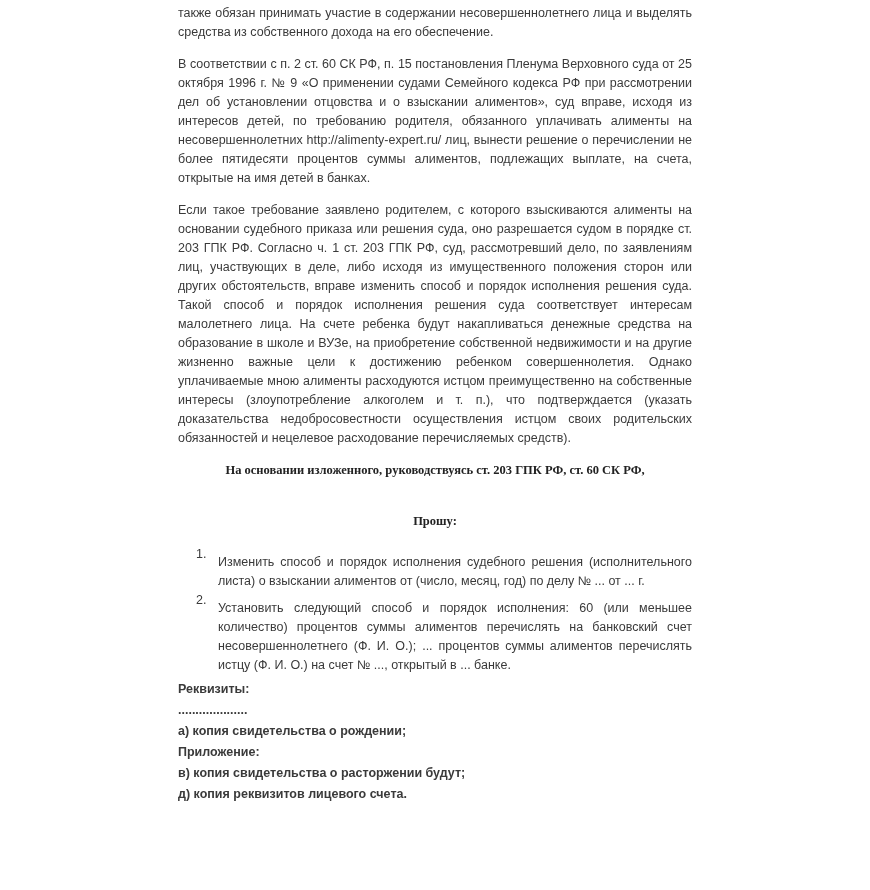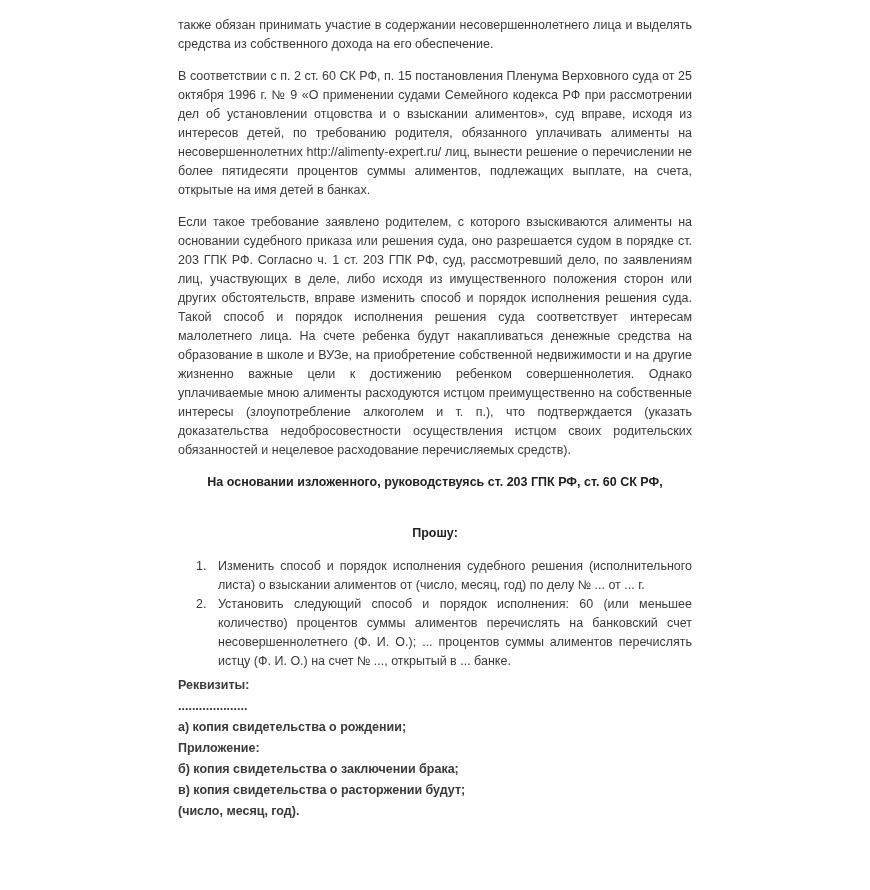--- a/index.html
+++ b/index.html
@@ -19,48 +19,50 @@
     left: 178px;
     top: 4px;
     width: 514px;
     max-height: 884px;
     overflow: hidden;
     font-size: 12.5px;
     line-height: 19px;
     color: #3a3a3a;
   }
   .para {
-    margin: 12px 0 13px 0;
+    margin: 0 0 13px 0;
     text-align: justify;
   }
   .heading {
     text-align: center;
     font-weight: bold;
     color: #222222;
     margin: 3px 0 7px 0;
+    font-family: Liberation Serif, serif;
   }
   .heading.sub {
     margin-bottom: 14px;
     margin-top: 32px;
   }
   .requests {
     margin: 0 0 4px 0;
   }
   .req-row {
     display: flex;
     padding-left: 18px;
     margin: 0;
   }
   .req-num {
     flex: none;
     width: 22px;
   }
   .req-text {
     flex: 1;
     text-align: justify;
+    margin-top: 8px;
   }
   .plain {
     line-height: 21px;
     text-align: left;
     font-weight: bold;
   }
 </style>
 </head>
 <body>
 
@@ -83,17 +85,16 @@
     <div class="req-row">
       <span class="req-num">2.</span>
       <div class="req-text">Установить следующий способ и порядок исполнения: 60 (или меньшее количество) процентов суммы алиментов перечислять на банковский счет несовершеннолетнего (Ф. И. О.); ... процентов суммы алиментов перечислять истцу (Ф. И. О.) на счет № ..., открытый в ... банке.</div>
     </div>
   </div>
 
   <div class="plain">Реквизиты:</div>
   <div class="plain">....................</div>
   <div class="plain">а) копия свидетельства о рождении;</div>
   <div class="plain">Приложение:</div>
-  <div class="plain">б) копия свидетельства о заключении брака;</div>
   <div class="plain">в) копия свидетельства о расторжении будут;</div>
-  <div class="plain">(число, месяц, год).</div>
+  <div class="plain">д) копия реквизитов лицевого счета.</div>
 
 </div>
 
 </body></html>

